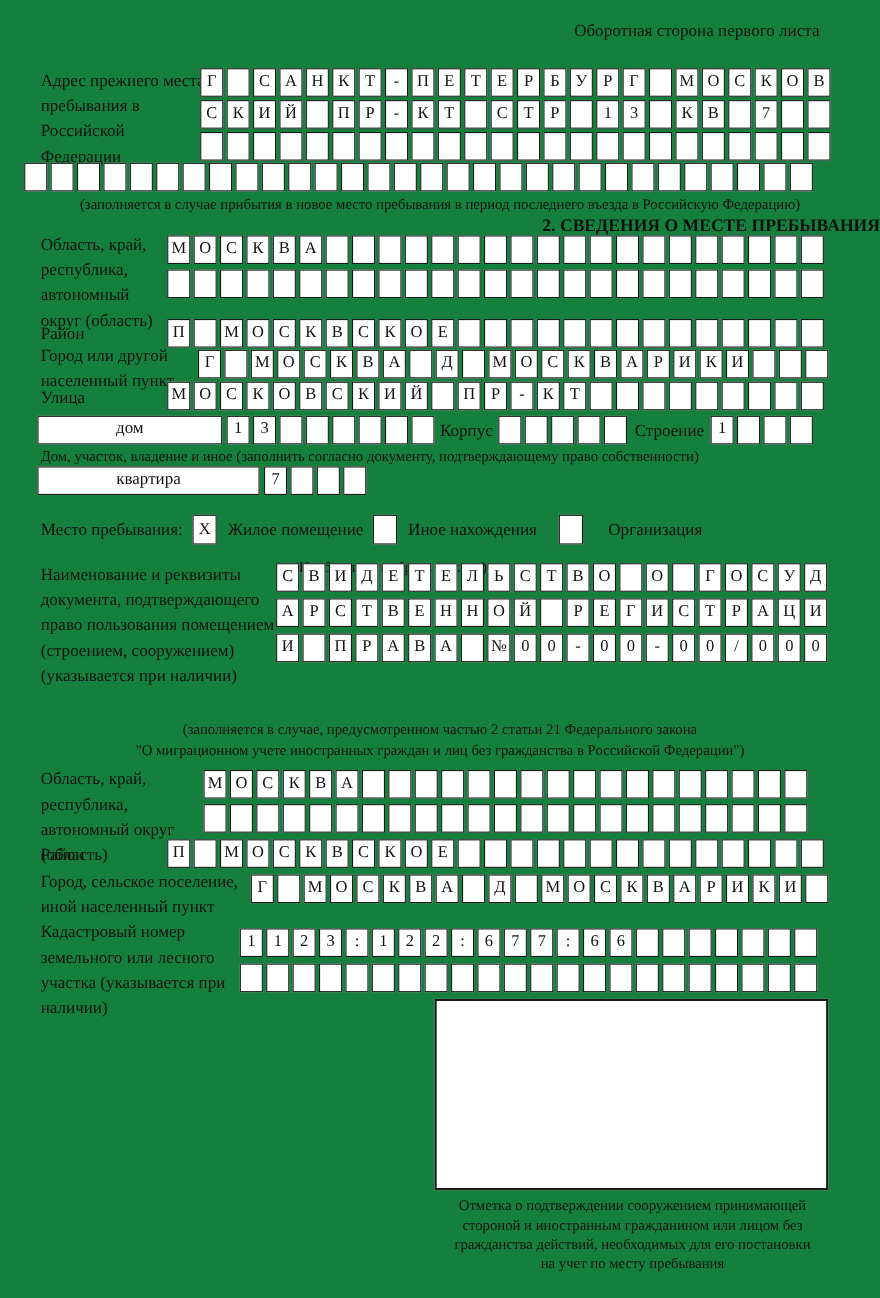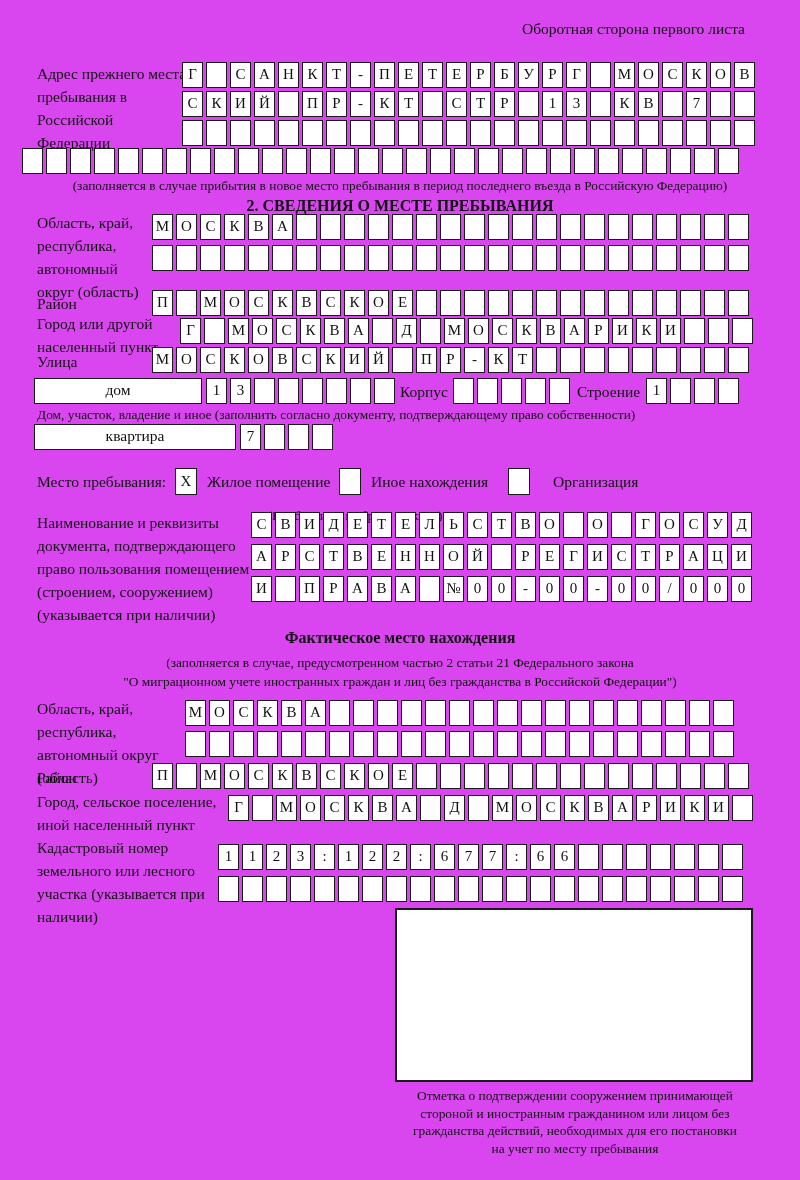--- a/index.html
+++ b/index.html
@@ -1,17 +1,17 @@
 <!DOCTYPE html>
 <html><head>
 <meta charset="utf-8">
 <style>
   html,body{margin:0;padding:0;background:#fff;}
   #page{
-    position:relative;width:800px;height:1180px;background:#d946ef;
+    position:relative;width:800px;height:1180px;background:#15803d;
     font-family:"Liberation Serif","DejaVu Serif",serif;color:#111;overflow:hidden;
   }
   .corner{position:absolute;top:20px;right:55px;font-size:15.5px;}
   .lbl{position:absolute;font-size:15.5px;line-height:23px;}
   .title{position:absolute;left:0;width:100%;text-align:center;font-weight:bold;font-size:16px;}
   .note{position:absolute;font-size:13.4px;line-height:17px;}
   .note.center{left:0;width:100%;text-align:center;}
   .cellrow{position:absolute;white-space:nowrap;height:26px;}
   .cell{
     display:inline-block;box-sizing:border-box;width:21px;height:26px;
@@ -36,21 +36,21 @@
 
   <div class="corner">Оборотная сторона первого листа</div>
 
   <div class="lbl" style="left:37px;top:62px;width:150px;">Адрес прежнего места пребывания в Российской Федерации</div>
   <div class="cellrow" style="left:182px;top:62px;"><span class="cell">Г</span><span class="cell"></span><span class="cell">С</span><span class="cell">А</span><span class="cell">Н</span><span class="cell">К</span><span class="cell">Т</span><span class="cell">-</span><span class="cell">П</span><span class="cell">Е</span><span class="cell">Т</span><span class="cell">Е</span><span class="cell">Р</span><span class="cell">Б</span><span class="cell">У</span><span class="cell">Р</span><span class="cell">Г</span><span class="cell"></span><span class="cell">М</span><span class="cell">О</span><span class="cell">С</span><span class="cell">К</span><span class="cell">О</span><span class="cell">В</span></div>
   <div class="cellrow" style="left:182px;top:91px;"><span class="cell">С</span><span class="cell">К</span><span class="cell">И</span><span class="cell">Й</span><span class="cell"></span><span class="cell">П</span><span class="cell">Р</span><span class="cell">-</span><span class="cell">К</span><span class="cell">Т</span><span class="cell"></span><span class="cell">С</span><span class="cell">Т</span><span class="cell">Р</span><span class="cell"></span><span class="cell">1</span><span class="cell">3</span><span class="cell"></span><span class="cell">К</span><span class="cell">В</span><span class="cell"></span><span class="cell">7</span><span class="cell"></span><span class="cell"></span></div>
   <div class="cellrow" style="left:182px;top:120px;"><span class="cell"></span><span class="cell"></span><span class="cell"></span><span class="cell"></span><span class="cell"></span><span class="cell"></span><span class="cell"></span><span class="cell"></span><span class="cell"></span><span class="cell"></span><span class="cell"></span><span class="cell"></span><span class="cell"></span><span class="cell"></span><span class="cell"></span><span class="cell"></span><span class="cell"></span><span class="cell"></span><span class="cell"></span><span class="cell"></span><span class="cell"></span><span class="cell"></span><span class="cell"></span><span class="cell"></span></div>
   <div class="cellrow" style="left:22px;top:148px;"><span class="cell"></span><span class="cell"></span><span class="cell"></span><span class="cell"></span><span class="cell"></span><span class="cell"></span><span class="cell"></span><span class="cell"></span><span class="cell"></span><span class="cell"></span><span class="cell"></span><span class="cell"></span><span class="cell"></span><span class="cell"></span><span class="cell"></span><span class="cell"></span><span class="cell"></span><span class="cell"></span><span class="cell"></span><span class="cell"></span><span class="cell"></span><span class="cell"></span><span class="cell"></span><span class="cell"></span><span class="cell"></span><span class="cell"></span><span class="cell"></span><span class="cell"></span><span class="cell"></span><span class="cell"></span></div>
   <div class="note center" style="top:177px;">(заполняется в случае прибытия в новое место пребывания в период последнего въезда в Российскую Федерацию)</div>
 
-  <div class="title" style="top:197px;">2. СВЕДЕНИЯ О МЕСТЕ ПРЕБЫВАНИЯ</div>
+  <div class="title" style="top:197px;text-align:right;">2. СВЕДЕНИЯ О МЕСТЕ ПРЕБЫВАНИЯ</div>
 
   <div class="lbl" style="left:37px;top:211px;width:116px;">Область, край, республика, автономный округ (область)</div>
   <div class="cellrow" style="left:152px;top:214px;"><span class="cell">М</span><span class="cell">О</span><span class="cell">С</span><span class="cell">К</span><span class="cell">В</span><span class="cell">А</span><span class="cell"></span><span class="cell"></span><span class="cell"></span><span class="cell"></span><span class="cell"></span><span class="cell"></span><span class="cell"></span><span class="cell"></span><span class="cell"></span><span class="cell"></span><span class="cell"></span><span class="cell"></span><span class="cell"></span><span class="cell"></span><span class="cell"></span><span class="cell"></span><span class="cell"></span><span class="cell"></span><span class="cell"></span></div>
   <div class="cellrow" style="left:152px;top:245px;"><span class="cell"></span><span class="cell"></span><span class="cell"></span><span class="cell"></span><span class="cell"></span><span class="cell"></span><span class="cell"></span><span class="cell"></span><span class="cell"></span><span class="cell"></span><span class="cell"></span><span class="cell"></span><span class="cell"></span><span class="cell"></span><span class="cell"></span><span class="cell"></span><span class="cell"></span><span class="cell"></span><span class="cell"></span><span class="cell"></span><span class="cell"></span><span class="cell"></span><span class="cell"></span><span class="cell"></span><span class="cell"></span></div>
 
   <div class="lbl" style="left:37px;top:292px;">Район</div>
   <div class="cellrow" style="left:152px;top:290px;"><span class="cell">П</span><span class="cell"></span><span class="cell">М</span><span class="cell">О</span><span class="cell">С</span><span class="cell">К</span><span class="cell">В</span><span class="cell">С</span><span class="cell">К</span><span class="cell">О</span><span class="cell">Е</span><span class="cell"></span><span class="cell"></span><span class="cell"></span><span class="cell"></span><span class="cell"></span><span class="cell"></span><span class="cell"></span><span class="cell"></span><span class="cell"></span><span class="cell"></span><span class="cell"></span><span class="cell"></span><span class="cell"></span><span class="cell"></span></div>
 
   <div class="lbl" style="left:37px;top:312px;width:142px;">Город или другой населенный пункт</div>
   <div class="cellrow" style="left:180px;top:318px;"><span class="cell">Г</span><span class="cell"></span><span class="cell">М</span><span class="cell">О</span><span class="cell">С</span><span class="cell">К</span><span class="cell">В</span><span class="cell">А</span><span class="cell"></span><span class="cell">Д</span><span class="cell"></span><span class="cell">М</span><span class="cell">О</span><span class="cell">С</span><span class="cell">К</span><span class="cell">В</span><span class="cell">А</span><span class="cell">Р</span><span class="cell">И</span><span class="cell">К</span><span class="cell">И</span><span class="cell"></span><span class="cell"></span><span class="cell"></span></div>
@@ -76,21 +76,20 @@
   <div class="lbl" style="left:371px;top:470px;">Иное нахождения</div>
   <div class="chk" style="left:508px;top:468px;"></div>
   <div class="lbl" style="left:553px;top:470px;">Организация</div>
   <div class="note" style="left:155px;top:494px;width:400px;text-align:center;margin-top:13px;">(Необходимо выбрать нужное)</div>
 
   <div class="lbl" style="left:37px;top:511px;width:217px;">Наименование и реквизиты документа, подтверждающего право пользования помещением (строением, сооружением) (указывается при наличии)</div>
   <div class="cellrow" style="left:251px;top:512px;"><span class="cell">С</span><span class="cell">В</span><span class="cell">И</span><span class="cell">Д</span><span class="cell">Е</span><span class="cell">Т</span><span class="cell">Е</span><span class="cell">Л</span><span class="cell">Ь</span><span class="cell">С</span><span class="cell">Т</span><span class="cell">В</span><span class="cell">О</span><span class="cell"></span><span class="cell">О</span><span class="cell"></span><span class="cell">Г</span><span class="cell">О</span><span class="cell">С</span><span class="cell">У</span><span class="cell">Д</span></div>
   <div class="cellrow" style="left:251px;top:544px;"><span class="cell">А</span><span class="cell">Р</span><span class="cell">С</span><span class="cell">Т</span><span class="cell">В</span><span class="cell">Е</span><span class="cell">Н</span><span class="cell">Н</span><span class="cell">О</span><span class="cell">Й</span><span class="cell"></span><span class="cell">Р</span><span class="cell">Е</span><span class="cell">Г</span><span class="cell">И</span><span class="cell">С</span><span class="cell">Т</span><span class="cell">Р</span><span class="cell">А</span><span class="cell">Ц</span><span class="cell">И</span></div>
   <div class="cellrow" style="left:251px;top:576px;"><span class="cell">И</span><span class="cell"></span><span class="cell">П</span><span class="cell">Р</span><span class="cell">А</span><span class="cell">В</span><span class="cell">А</span><span class="cell"></span><span class="cell">№</span><span class="cell">0</span><span class="cell">0</span><span class="cell">-</span><span class="cell">0</span><span class="cell">0</span><span class="cell">-</span><span class="cell">0</span><span class="cell">0</span><span class="cell">/</span><span class="cell">0</span><span class="cell">0</span><span class="cell">0</span></div>
 
-  <div class="title" style="top:629px;">Фактическое место нахождения</div>
   <div class="note center" style="top:654px;">(заполняется в случае, предусмотренном частью 2 статьи 21 Федерального закона</div>
   <div class="note center" style="top:673px;">"О миграционном учете иностранных граждан и лиц без гражданства в Российской Федерации")</div>
 
   <div class="lbl" style="left:37px;top:697px;width:158px;">Область, край, республика, автономный округ (область)</div>
   <div class="cellrow" style="left:185px;top:700px;"><span class="cell">М</span><span class="cell">О</span><span class="cell">С</span><span class="cell">К</span><span class="cell">В</span><span class="cell">А</span><span class="cell"></span><span class="cell"></span><span class="cell"></span><span class="cell"></span><span class="cell"></span><span class="cell"></span><span class="cell"></span><span class="cell"></span><span class="cell"></span><span class="cell"></span><span class="cell"></span><span class="cell"></span><span class="cell"></span><span class="cell"></span><span class="cell"></span><span class="cell"></span><span class="cell"></span></div>
   <div class="cellrow" style="left:185px;top:731px;"><span class="cell"></span><span class="cell"></span><span class="cell"></span><span class="cell"></span><span class="cell"></span><span class="cell"></span><span class="cell"></span><span class="cell"></span><span class="cell"></span><span class="cell"></span><span class="cell"></span><span class="cell"></span><span class="cell"></span><span class="cell"></span><span class="cell"></span><span class="cell"></span><span class="cell"></span><span class="cell"></span><span class="cell"></span><span class="cell"></span><span class="cell"></span><span class="cell"></span><span class="cell"></span></div>
 
   <div class="lbl" style="left:37px;top:766px;">Район</div>
   <div class="cellrow" style="left:152px;top:763px;"><span class="cell">П</span><span class="cell"></span><span class="cell">М</span><span class="cell">О</span><span class="cell">С</span><span class="cell">К</span><span class="cell">В</span><span class="cell">С</span><span class="cell">К</span><span class="cell">О</span><span class="cell">Е</span><span class="cell"></span><span class="cell"></span><span class="cell"></span><span class="cell"></span><span class="cell"></span><span class="cell"></span><span class="cell"></span><span class="cell"></span><span class="cell"></span><span class="cell"></span><span class="cell"></span><span class="cell"></span><span class="cell"></span><span class="cell"></span></div>
 

